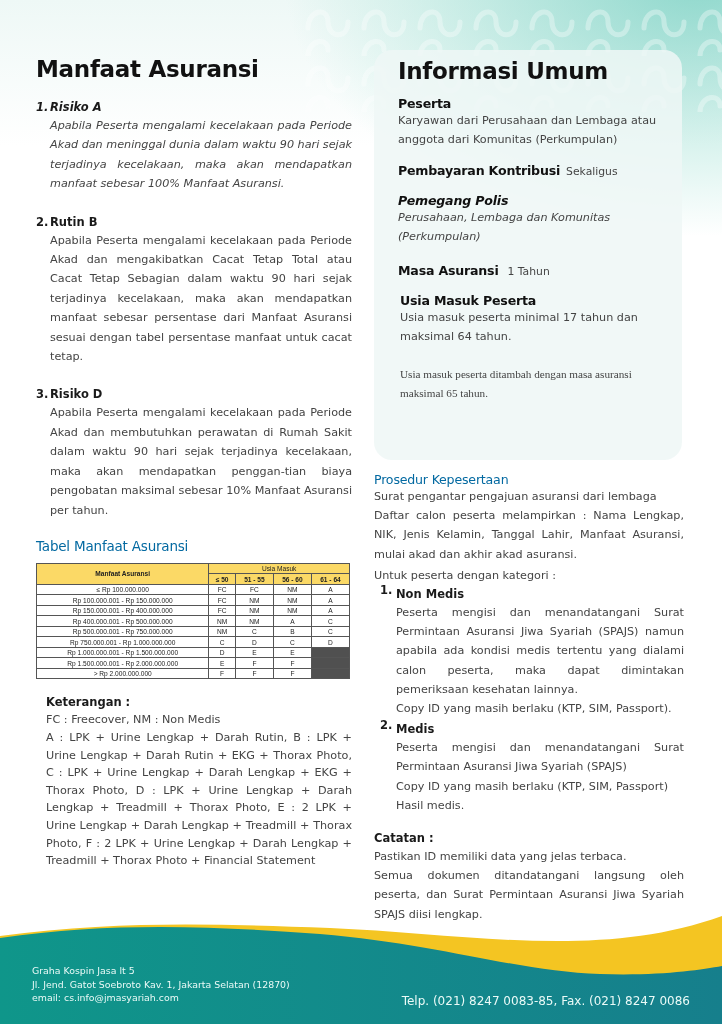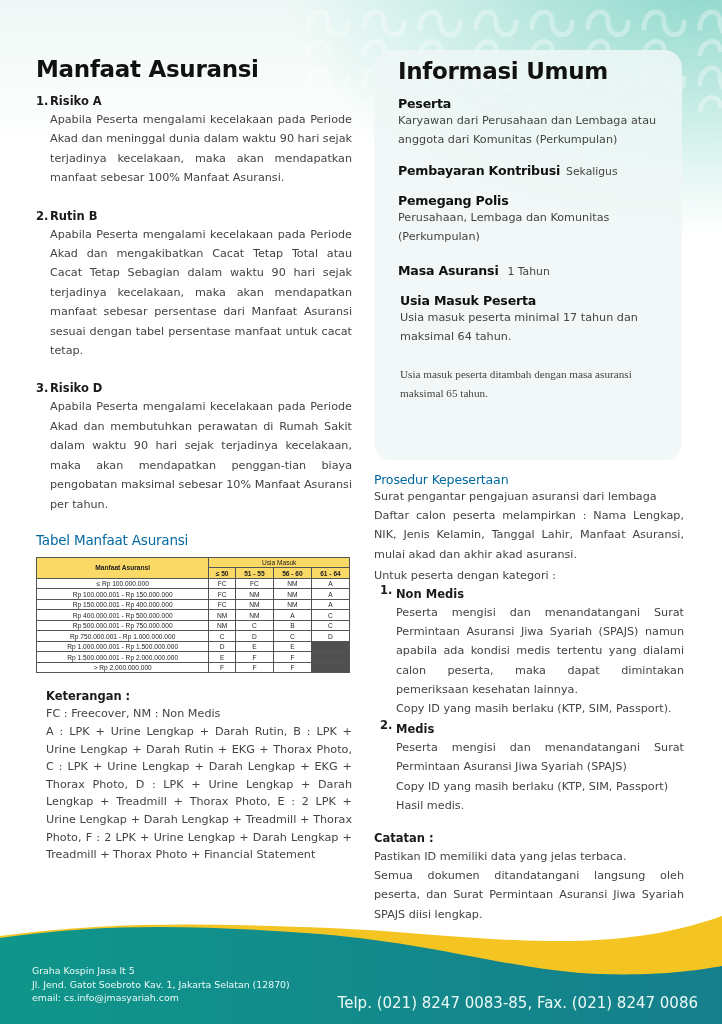--- a/index.html
+++ b/index.html
@@ -76,22 +76,22 @@
   .cat-body { font-size: 11.2px; line-height: 19.2px; color: #444; text-align: justify; padding-left: 22px; }
 
   
   .footer { position: absolute; left: 0; top: 900px; width: 722px; height: 124px; z-index: 2; }
   .footer svg { position: absolute; left: 0; top: 0; }
   .addr {
     position: absolute; left: 32px; top: 964px; z-index: 3;
     font-size: 9.4px; line-height: 13.5px; color: #eafaf7;
   }
   .phone {
-    position: absolute; right: 24px; top: 994px; z-index: 3;
-    font-size: 15px; color: #eafaf7;
+    position: absolute; right: 32px; top: 994px; z-index: 3;
+    font-size: 12px; color: #eafaf7;
   }
 </style>
 </head>
 <body>
 
 <div class="bg-top"></div>
 <svg class="pattern" width="422" height="120" viewBox="0 0 422 120">
   <defs>
     <pattern id="loops" width="56" height="56" patternUnits="userSpaceOnUse">
       <path d="M8 28 C8 10, 28 6, 28 22 C28 38, 48 40, 48 22" fill="none" stroke="#ffffff" stroke-width="5" stroke-linecap="round"></path>
@@ -99,21 +99,21 @@
     </pattern>
   </defs>
   <rect width="422" height="120" fill="url(#loops)"></rect>
 </svg>
 
 <div class="page">
 
   <div class="left">
     <div class="h1">Manfaat Asuransi</div>
 
-    <div class="risk" style="margin-top:10px;">
+    <div class="risk" style="margin-top:16px;font-style:italic;">
       <div class="risk-title"><span class="num">1.</span><span>Risiko A</span></div>
       <div class="para">Apabila Peserta mengalami kecelakaan pada Periode Akad dan meninggal dunia dalam waktu 90 hari sejak terjadinya kecelakaan, maka akan mendapatkan manfaat sebesar 100% Manfaat Asuransi.</div>
     </div>
 
     <div class="risk" style="margin-top:19px;">
       <div class="risk-title"><span class="num">2.</span><span>Rutin B</span></div>
       <div class="para">Apabila Peserta mengalami kecelakaan pada Periode Akad dan mengakibatkan Cacat Tetap Total atau Cacat Tetap Sebagian dalam waktu 90 hari sejak terjadinya kecelakaan, maka akan mendapatkan manfaat sebesar persentase dari Manfaat Asuransi sesuai dengan tabel persentase manfaat untuk cacat tetap.</div>
     </div>
 
     <div class="risk" style="margin-top:19px;">
@@ -216,21 +216,21 @@
 
     <div style="margin-top:12px;">
       <div class="info-label">Peserta</div>
       <div class="info-text">Karyawan dari Perusahaan dan Lembaga atau anggota dari Komunitas (Perkumpulan)</div>
     </div>
 
     <div style="margin-top:11px;">
       <span class="info-label">Pembayaran Kontribusi</span><span class="inline-val">Sekaligus</span>
     </div>
 
-    <div style="margin-top:14px;">
+    <div style="margin-top:14px;font-style:italic;">
       <div class="info-label">Pemegang Polis</div>
       <div class="info-text">Perusahaan, Lembaga dan Komunitas (Perkumpulan)</div>
     </div>
 
     <div style="margin-top:14px;">
       <span class="info-label">Masa Asuransi</span><span class="inline-val" style="margin-left:9px;">1 Tahun</span>
     </div>
 
     <div style="margin-top:14px; padding-left:2px; width:240px;">
       <div class="info-label">Usia Masuk Peserta</div>

